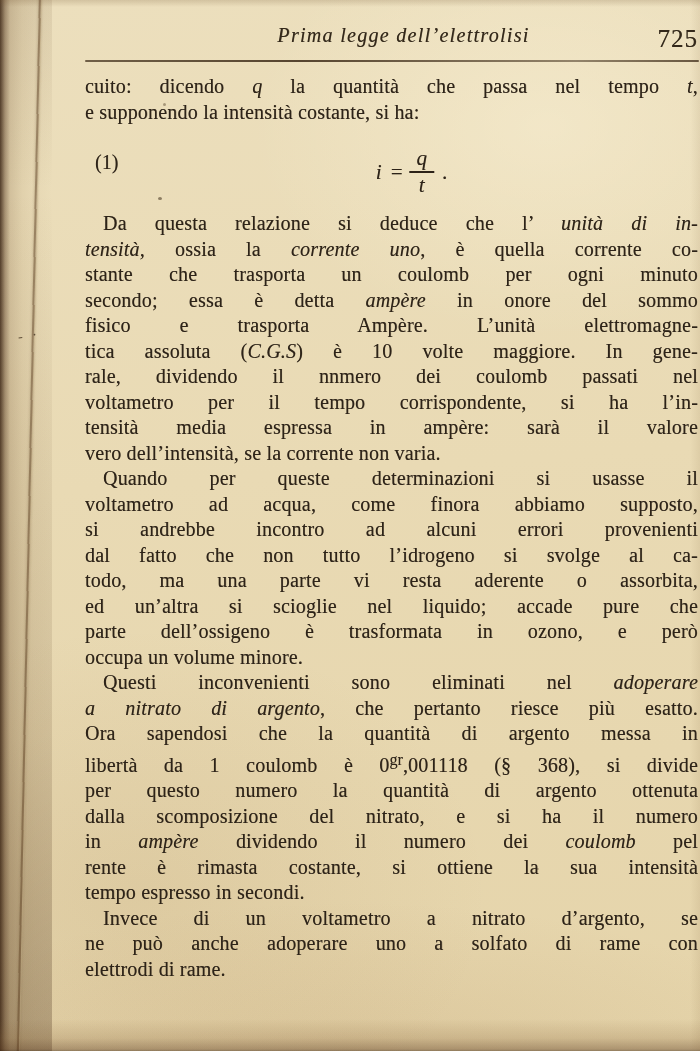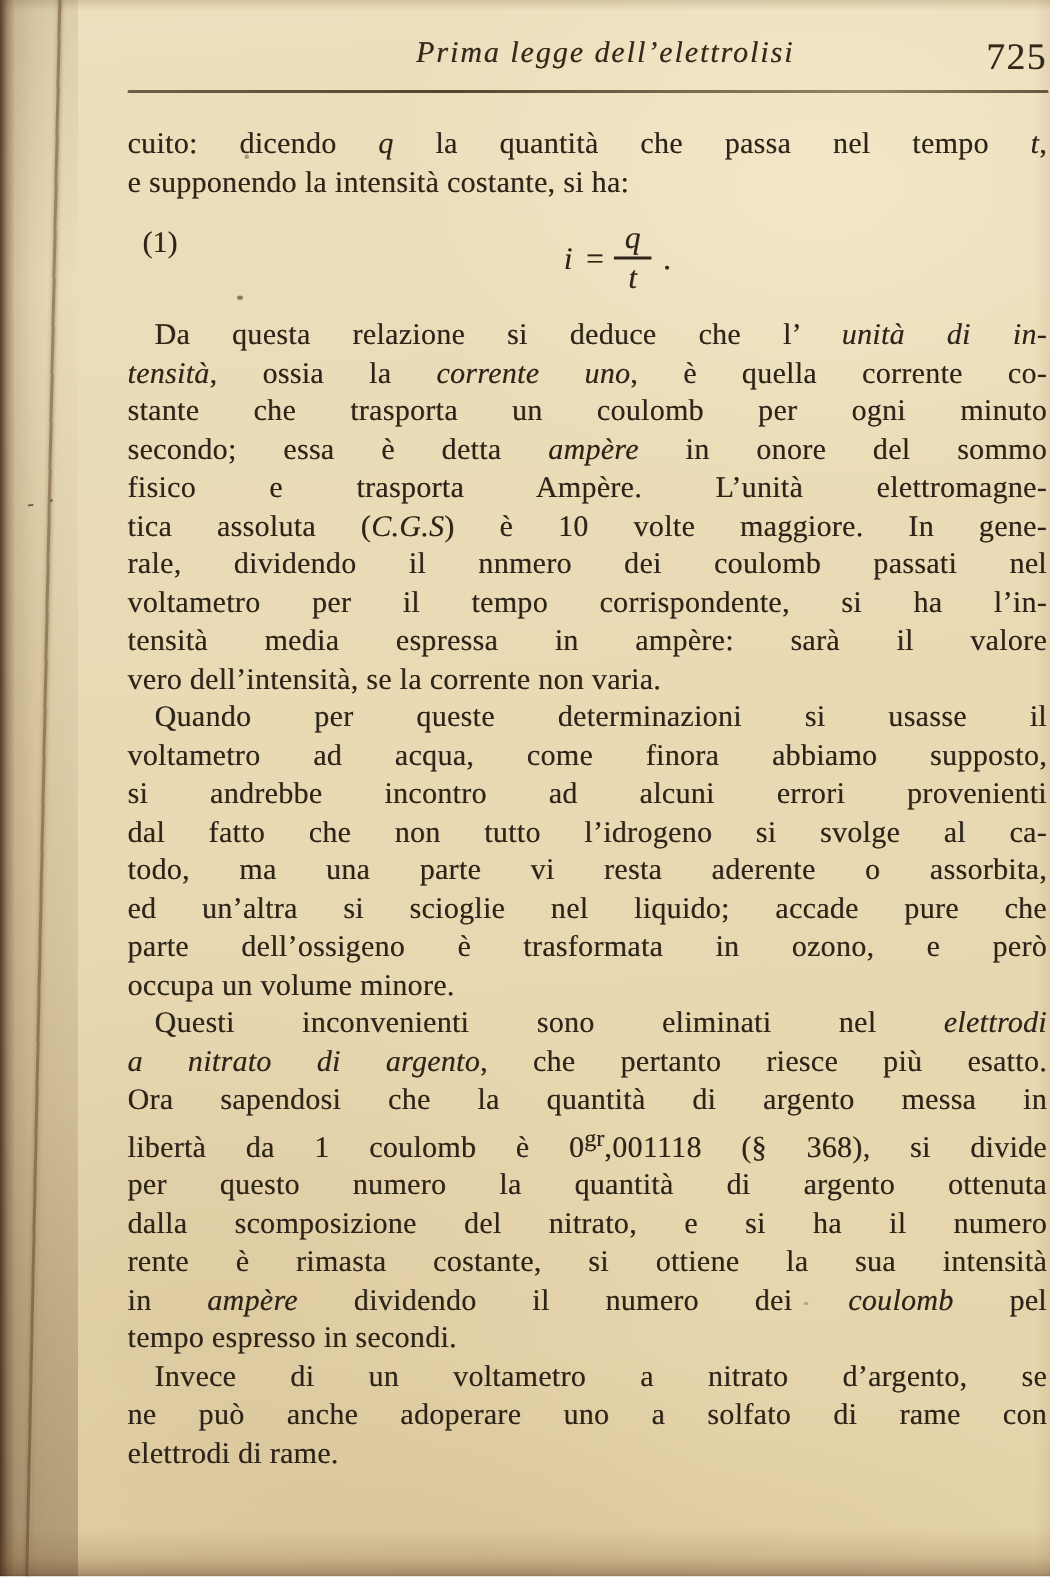--- a/index.html
+++ b/index.html
@@ -53,21 +53,21 @@
   }
   .page-number{
     position:absolute;right:0px;top:1px;font-size:25px;letter-spacing:1px;color:#33281a;
     text-shadow:0.3px 0.2px 0 rgba(45,35,24,0.5);
   }
   .rule{
     position:absolute;left:85px;top:60px;width:614px;height:2px;border-radius:1px;
     background:linear-gradient(to right,rgba(70,52,32,0.75),rgba(70,52,32,0.9) 35%,rgba(70,52,32,0.55) 80%,rgba(70,52,32,0.8));
   }
   .textblock{font-size:20px;line-height:25.5px;}
-  #intro{top:84px;}
+  #intro{top:74px;}
   #body-paras{top:211px;}
   .line{
     text-align:justify;text-align-last:justify;-moz-text-align-last:justify;
     white-space:normal;letter-spacing:0.2px;
     text-shadow:0.3px 0.2px 0 rgba(45,35,24,0.45);
   }
   .line.end{text-align-last:left;-moz-text-align-last:left;}
   .line.ind{text-indent:18px;}
   .it{font-style:italic;}
   .sup{font-size:16px;vertical-align:7px;letter-spacing:0;}
@@ -141,27 +141,27 @@
       <div class="line"><span>tensità media espressa in ampère: sarà il valore</span></div>
       <div class="line end"><span>vero dell’intensità, se la corrente non varia.</span></div>
       <div class="line ind"><span>Quando per queste determinazioni si usasse il</span></div>
       <div class="line"><span>voltametro ad acqua, come finora abbiamo supposto,</span></div>
       <div class="line"><span>si andrebbe incontro ad alcuni errori provenienti</span></div>
       <div class="line"><span>dal fatto che non tutto l’idrogeno si svolge al ca-</span></div>
       <div class="line"><span>todo, ma una parte vi resta aderente o assorbita,</span></div>
       <div class="line"><span>ed un’altra si scioglie nel liquido; accade pure che</span></div>
       <div class="line"><span>parte dell’ossigeno è trasformata in ozono, e però</span></div>
       <div class="line end"><span>occupa un volume minore.</span></div>
-      <div class="line ind"><span>Questi inconvenienti sono eliminati nel </span><span class="it">elettrodi</span></div>
+      <div class="line ind"><span>Questi inconvenienti sono eliminati nel </span><span class="it">adoperare</span></div>
       <div class="line"><span class="it">a nitrato di argento</span><span>, che pertanto riesce più esatto.</span></div>
       <div class="line"><span>Ora sapendosi che la quantità di argento messa in</span></div>
       <div class="line"><span>libertà da 1 coulomb è 0</span><span class="sup">gr</span><span>,001118 (§ 368), si divide</span></div>
       <div class="line"><span>per questo numero la quantità di argento ottenuta</span></div>
       <div class="line"><span>dalla scomposizione del nitrato, e si ha il numero</span></div>
+      <div class="line"><span>in </span><span class="it">ampère</span><span> dividendo il numero dei </span><span class="it">coulomb</span><span> pel</span></div>
       <div class="line"><span>rente è rimasta costante, si ottiene la sua intensità</span></div>
-      <div class="line"><span>in </span><span class="it">ampère</span><span> dividendo il numero dei </span><span class="it">coulomb</span><span> pel</span></div>
       <div class="line end"><span>tempo espresso in secondi.</span></div>
       <div class="line ind"><span>Invece di un voltametro a nitrato d’argento, se</span></div>
       <div class="line"><span>ne può anche adoperare uno a solfato di rame con</span></div>
       <div class="line end"><span>elettrodi di rame.</span></div>
     </div>
 
 </div>
 
 </body></html>

